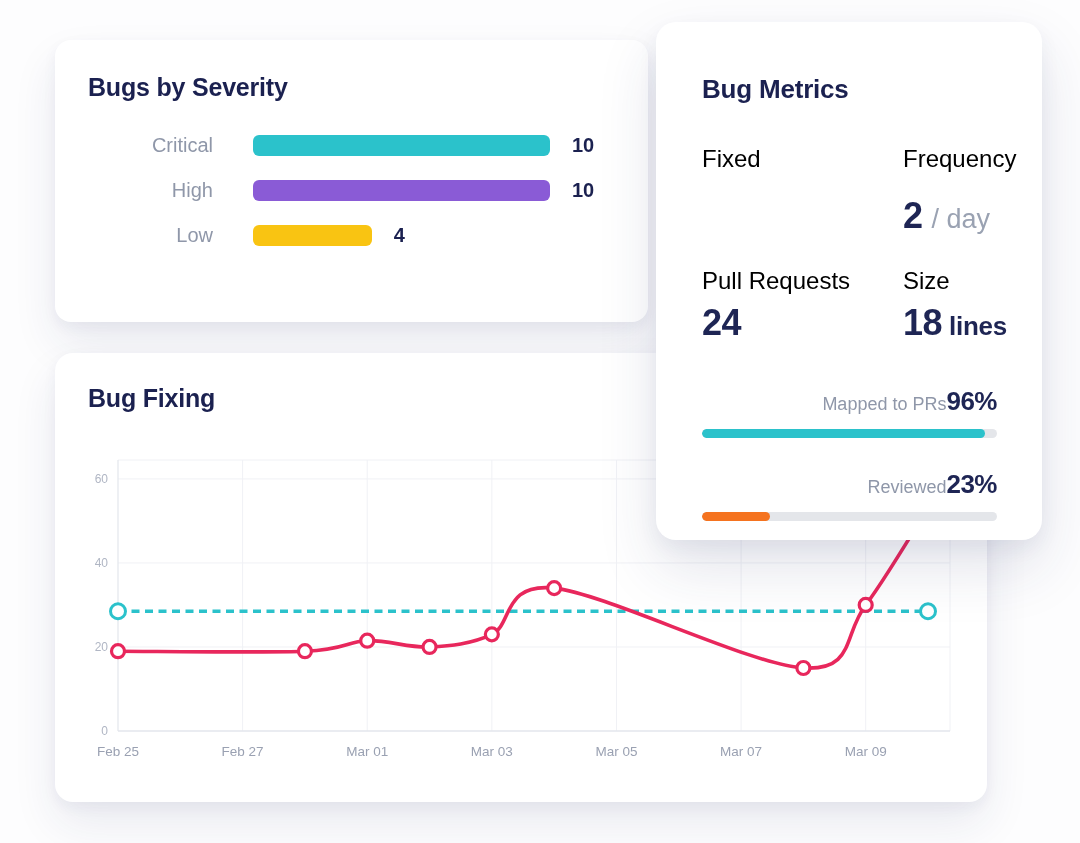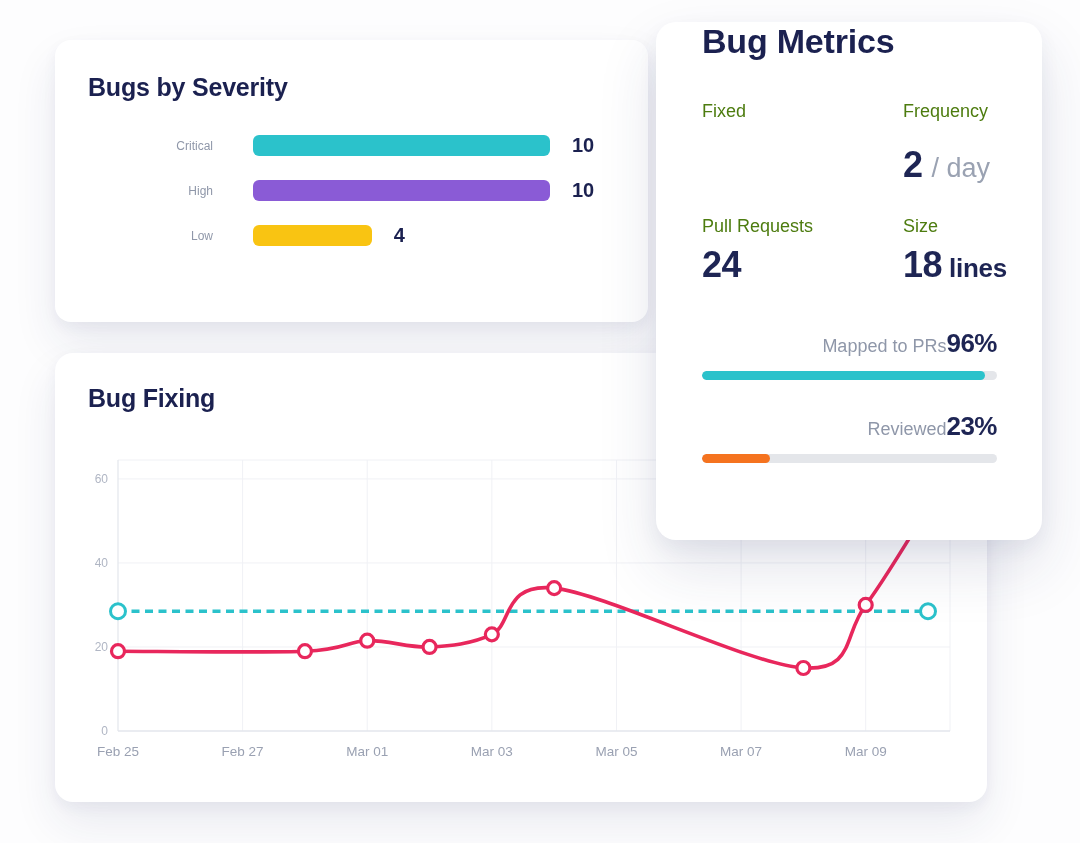--- a/index.html
+++ b/index.html
@@ -15,43 +15,43 @@
   }
   .card-title {
     color:#1b2150; font-size:25px; font-weight:600; letter-spacing:-0.2px;
   }
 
   
   .card-severity { left:55px; top:40px; width:593px; height:282px; border-radius:16px; z-index:1; }
   .card-severity .card-title { margin:33px 0 0 33px; }
   .bar-rows { margin-top:21px; }
   .bar-row { display:flex; align-items:center; height:45px; }
-  .bar-label { width:158px; text-align:right; color:#8f97a9; font-size:12px; }
+  .bar-label { width:158px; text-align:right; color:#8f97a9; font-size:20px; }
   .bar-area { margin-left:40px; display:flex; align-items:center; }
   .bar-fill { height:21px; border-radius:6px; width:0; }
   .bar-value { margin-left:22px; color:#1b2150; font-size:20px; font-weight:700; }
 
   
   .card-fixing { left:55px; top:353px; width:932px; height:449px; border-radius:18px; z-index:2; }
   .card-fixing .card-title { margin:31px 0 0 33px; }
   .line-chart-svg { position:absolute; left:0; top:0; width:932px; height:449px; }
   .line-chart-svg text { font-family:"Liberation Sans","DejaVu Sans",sans-serif; }
 
   
   .card-metrics {
     left:656px; top:22px; width:386px; height:518px; border-radius:20px; z-index:10;
     box-shadow:0 28px 60px rgba(36,48,104,0.13), 0 8px 20px rgba(36,48,104,0.06);
     padding:0 45px 0 46px;
   }
-  .card-metrics .card-title { font-size:34px; }
+  .card-metrics .card-title { margin-top:52px; font-size:26px; }
   .stats-grid {
     margin-top:40px;
     display:grid; grid-template-columns:201px 1fr; row-gap:30px;
   }
-  .stat-label { color:#4d7c0f; font-size:18px; }
+  .stat-label { color:#000000; font-size:24px; }
   .stat-value-row { margin-top:7px; display:flex; align-items:baseline; }
   .stat-value { color:#1e2554; font-size:36px; font-weight:700; letter-spacing:-0.5px; }
   .stat-suffix-muted { color:#9aa2b2; font-size:27px; font-weight:400; margin-left:9px;margin-top:24px; }
   .stat-suffix-strong { color:#1e2554; font-size:26px; font-weight:700; margin-left:7px; letter-spacing:-0.3px; }
 
   .progress-block { margin-top:42px; }
   .progress-block + .progress-block { margin-top:31px; }
   .progress-head { display:flex; align-items:baseline; justify-content:flex-end; }
   .progress-label { color:#8f97a9; font-size:18px; }
   .progress-value { color:#1e2554; font-size:26px; font-weight:700; letter-spacing:-0.5px; }

